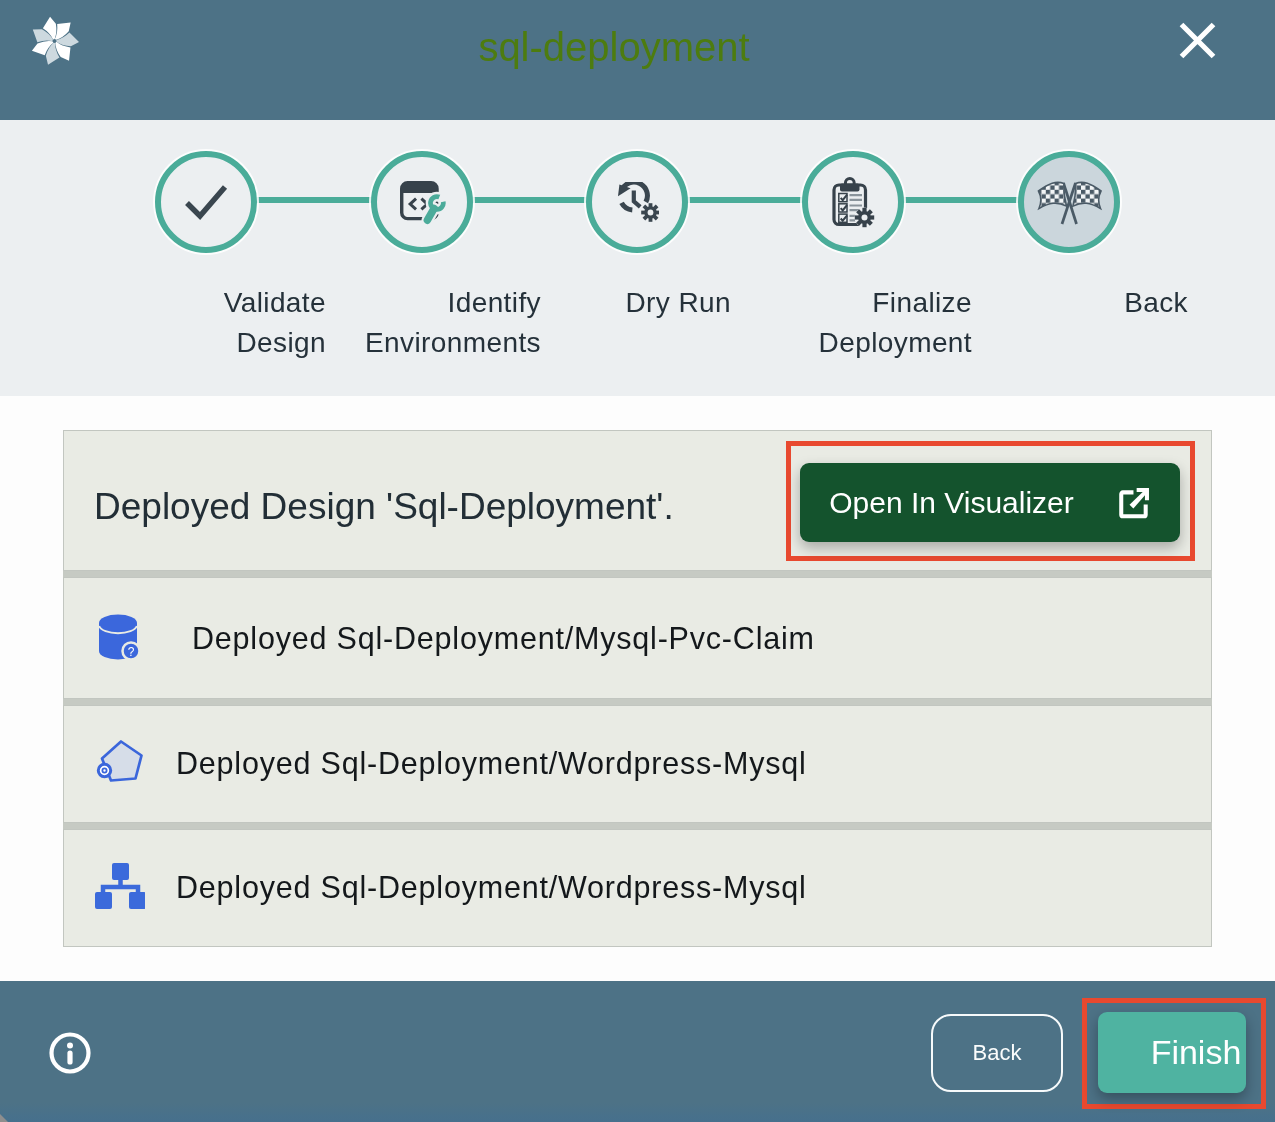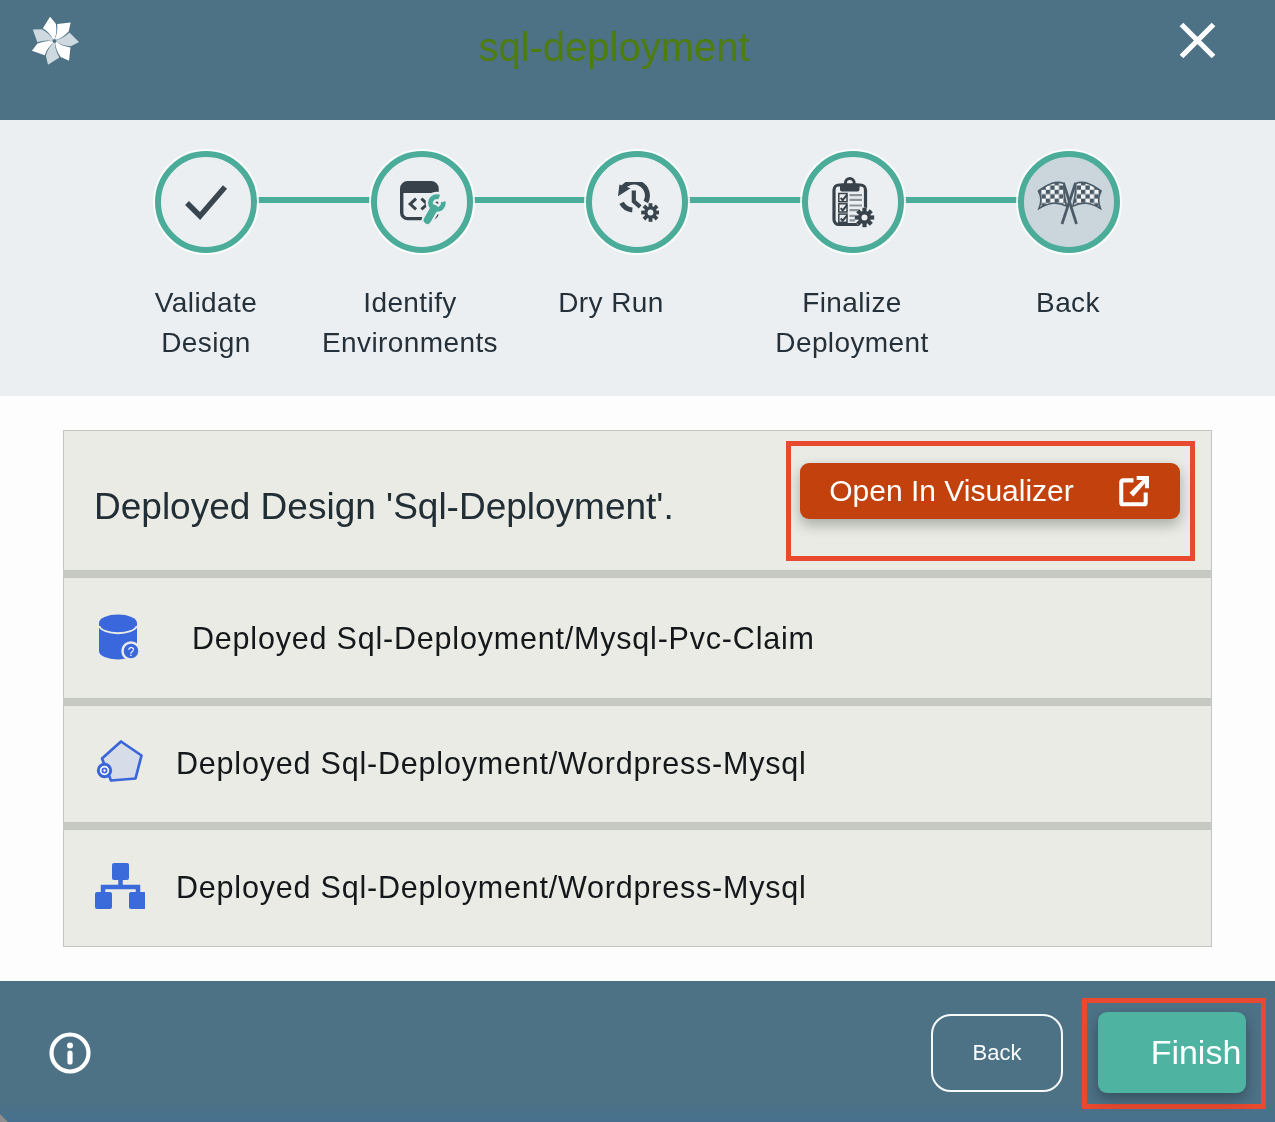--- a/index.html
+++ b/index.html
@@ -30,21 +30,21 @@
 <div class="abs" style="left:0;top:120px;width:1275px;height:276px;background:#ECEFF1;"></div>
 <div class="abs" style="left:206px;top:197px;width:862px;height:6px;background:#4AAC99;"></div>
 
 <div class="abs step-c" style="left:155px;top:151px;"></div>
 <div class="abs step-c" style="left:371px;top:151px;"></div>
 <div class="abs step-c" style="left:586px;top:151px;"></div>
 <div class="abs step-c" style="left:802px;top:151px;"></div>
 <div class="abs step-c" style="left:1018px;top:151px;background:#CBD6DC;"></div>
 <style>
  .step-c { width:102px;height:102px;border-radius:50%;border:6px solid #4AAC99;background:#ECEFF1; box-shadow:0 0 0 2px rgba(255,255,255,0.85); }
- .step-lbl { position:absolute; width:240px; text-align:center; font-size:28px; line-height:40px; color:#25313A; top:283px; letter-spacing:0.4px; }
+ .step-lbl { position:absolute; width:240px; text-align:right; font-size:28px; line-height:40px; color:#25313A; top:283px; letter-spacing:0.4px; }
 </style>
 
 <svg class="abs" style="left:183px;top:183px;" width="46" height="40" viewBox="0 0 46 40">
   <path d="M4,20 L17,33 L42,4" stroke="#3A464F" stroke-width="5.5" fill="none"></path>
 </svg>
 
 <svg class="abs" style="left:400px;top:181px;" width="46" height="44" viewBox="0 0 43 41">
   <rect x="1.6" y="1.6" width="33" height="33.5" rx="5.5" stroke="#37424B" stroke-width="3.2" fill="none"></rect>
   <path d="M6.5,1.2 h23 a5.5,5.5 0 0 1 5.5,5.5 v4.5 H1 V6.7 a5.5,5.5 0 0 1 5.5,-5.5 Z" fill="#37424B"></path>
   <path d="M15,16.5 L9.5,21.5 L15,26.5" stroke="#37424B" stroke-width="2.8" fill="none"></path>
@@ -135,21 +135,21 @@
     <path d="M26.5,2 L39.5,43"></path>
     <path d="M38.5,2 L25,43"></path>
   </g>
   <g stroke="#4A5A66" stroke-width="1.6">
     <path d="M 27,2.5 C 19,-0.5 12,2.5 1.5,10 C 4.5,15.5 4.5,21.5 2,27.5 C 12.5,21.5 20,20.5 29.5,25 C 27.5,17.5 26.5,9 27,2.5 Z" fill="url(#chk)"></path>
     <path d="M 38.5,2.5 C 46.5,-0.5 53.5,2.5 64,10 C 61,15.5 61,21.5 63.5,27.5 C 53,21.5 45.5,20.5 36,25 C 38,17.5 39,9 38.5,2.5 Z" fill="url(#chk)"></path>
   </g>
 </svg>
 
 <div class="step-lbl" style="left:86px;">Validate<br>Design</div>
-<div class="step-lbl" style="left:290px;">Identify<br>Environments</div>
+<div class="step-lbl" style="left:301px;">Identify<br>Environments</div>
 <div class="step-lbl" style="left:491px;">Dry Run</div>
 <div class="step-lbl" style="left:732px;">Finalize<br>Deployment</div>
 <div class="step-lbl" style="left:948px;">Back</div>
 
 <style>
  .row { position:absolute; left:63px; width:1149px; background:#E9EBE4; border:1px solid #C2C6C0; }
  .divider { position:absolute; left:63px; width:1149px; height:6px; background:#C6CAC3; }
  .rowtext { position:absolute; font-size:30.5px; color:#14181B; letter-spacing:0.8px; }
 </style>
 <div class="row" style="top:430px;height:141px;"></div>
@@ -159,21 +159,21 @@
 <div class="row" style="top:705px;height:118px;"></div>
 <div class="divider" style="top:823px;"></div>
 <div class="row" style="top:829px;height:118px;"></div>
 
 <div class="rowtext" style="left:94px;top:486px;font-size:37px;letter-spacing:0px;color:#222E36;">Deployed Design 'Sql-Deployment'.</div>
 <div class="rowtext" style="left:176px;top:621px;margin-left:16px;">Deployed Sql-Deployment/Mysql-Pvc-Claim</div>
 <div class="rowtext" style="left:176px;top:746px;">Deployed Sql-Deployment/Wordpress-Mysql</div>
 <div class="rowtext" style="left:176px;top:870px;">Deployed Sql-Deployment/Wordpress-Mysql</div>
 
 <div class="abs" style="left:786px;top:441px;width:409px;height:120px;border:5px solid #E8492F;"></div>
-<div class="abs" style="left:800px;top:463px;width:380px;height:56px;border-radius:9px;background:#c2410c;box-shadow:0 6px 14px rgba(0,0,0,0.28);display:flex;align-items:center;justify-content:center;gap:43px;">
+<div class="abs" style="left:800px;top:463px;width:380px;height:79px;border-radius:9px;background:#14532d;box-shadow:0 6px 14px rgba(0,0,0,0.28);display:flex;align-items:center;justify-content:center;gap:43px;">
   <span style="font-size:30px;color:#FFFFFF;">Open In Visualizer</span>
   <svg width="34" height="34" viewBox="0 0 32 32">
     <path d="M27,17.5 v9.5 a1.5,1.5 0 0 1 -1.5,1.5 H5.5 a1.5,1.5 0 0 1 -1.5,-1.5 V7.5 a1.5,1.5 0 0 1 1.5,-1.5 h10" stroke="#fff" stroke-width="3.8" fill="none"></path>
     <path d="M26.6,3.3 L29,5.7 L15.4,21.2 L11.8,17.6 Z" fill="#fff" stroke="none"></path>
     <path d="M18.5,3.8 h9.7 v9.7" stroke="#fff" stroke-width="3.8" fill="none"></path>
   </svg>
 </div>
 
 <svg class="abs" style="left:98px;top:614px;" width="42" height="48" viewBox="0 0 42 48" id="dbicon">
   <ellipse cx="20" cy="9" rx="19" ry="8.5" fill="#3B67DC"></ellipse>

